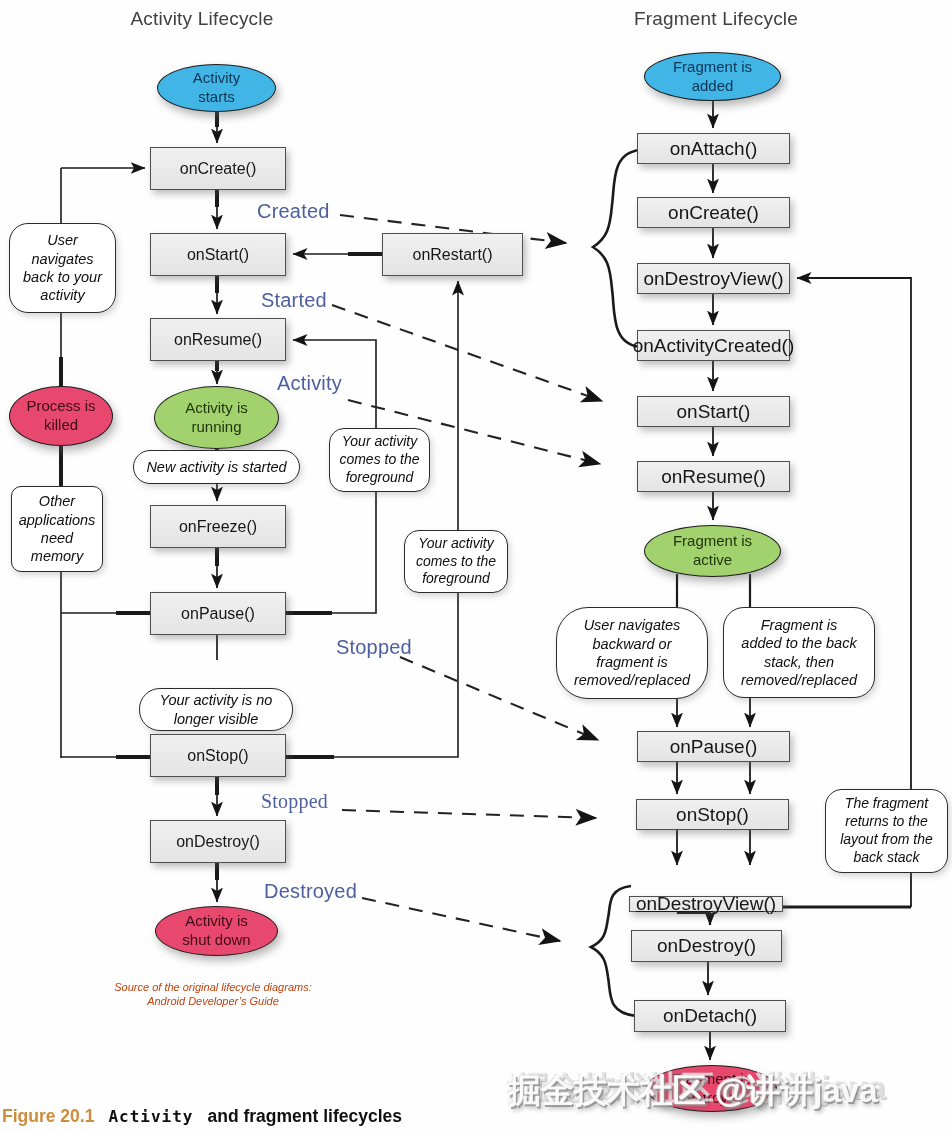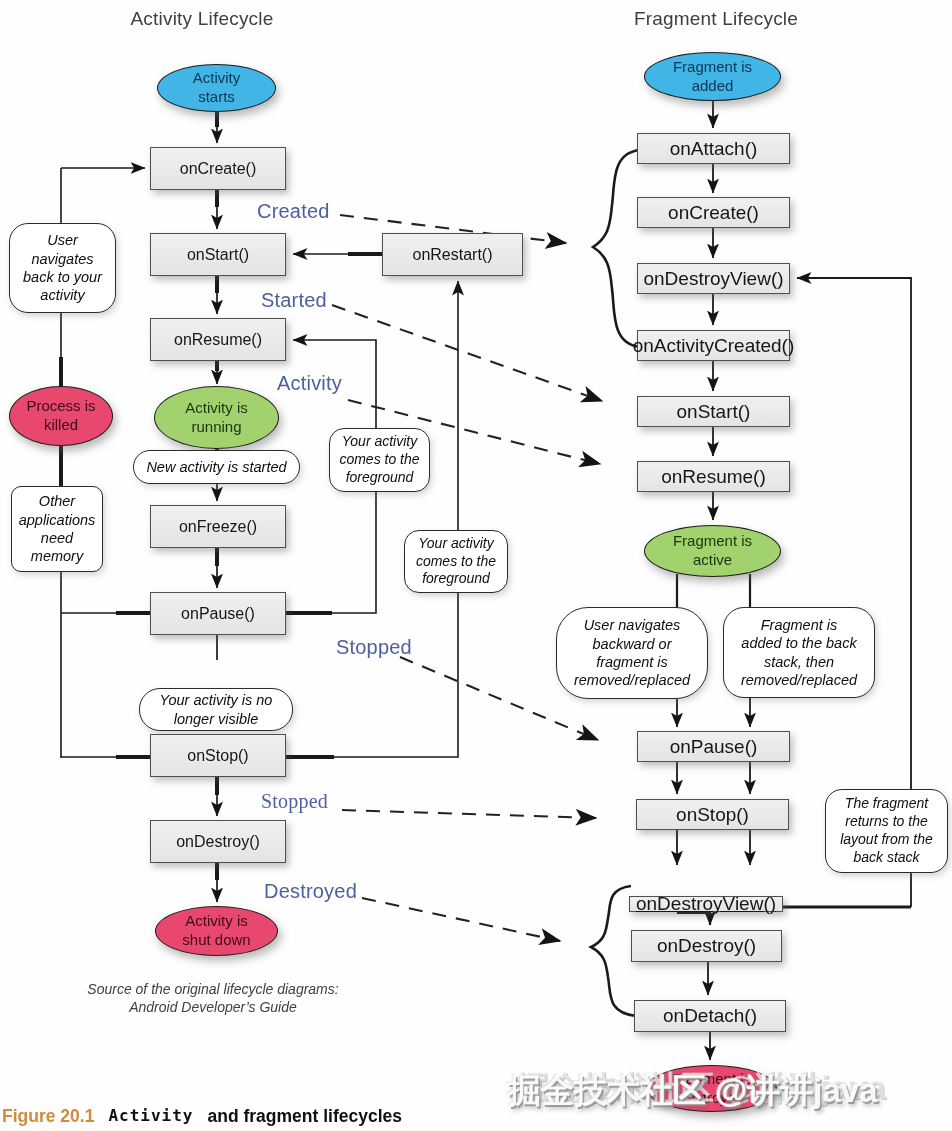--- a/index.html
+++ b/index.html
@@ -30,24 +30,24 @@
   .note{
     z-index:2;background:#ffffff;border:1.5px solid #2b2b2b;
     display:flex;align-items:center;justify-content:center;text-align:center;
     font-style:italic;font-size:14.5px;line-height:1.27;color:#0e0e0e;white-space:pre-line;
     box-shadow:2px 3px 6px rgba(120,120,120,.30);
   }
   .state{
     z-index:2;color:#4d5f9e;font-size:20px;letter-spacing:.2px;
   }
   .source{
-    z-index:2;font-style:italic;font-size:14px;line-height:1.3;color:#404040;
+    z-index:2;font-style:italic;font-size:11px;line-height:1.3;color:#c2410c;
     text-align:center;white-space:pre-line;
   }
-  .caption{z-index:2;display:flex;align-items:flex-start;gap:14px;}
+  .caption{z-index:2;display:flex;align-items:center;gap:14px;}
   .caption .fig{font-weight:bold;font-size:17.5px;color:#cf8c3c;}
   .caption .code{font-weight:bold;font-size:16px;font-family:"DejaVu Sans Mono", monospace;color:#101010;letter-spacing:1px;}
   .caption .rest{font-weight:bold;font-size:17.5px;color:#101010;}
   .wm{z-index:6;font-size:33px;font-weight:bold;white-space:nowrap;pointer-events:none;}
   .wm-ghost{color:rgba(235,235,235,.75);text-shadow:1px 1px 0 rgba(150,150,150,.55);}
   .wm-main{color:rgba(255,255,255,.92);text-shadow:1.5px 1.5px 0 rgba(140,140,140,.8), -1px -1px 0 rgba(225,225,225,.9), 3px 4px 4px rgba(80,80,80,.35);}
 </style>
 </head>
 <body>
 

